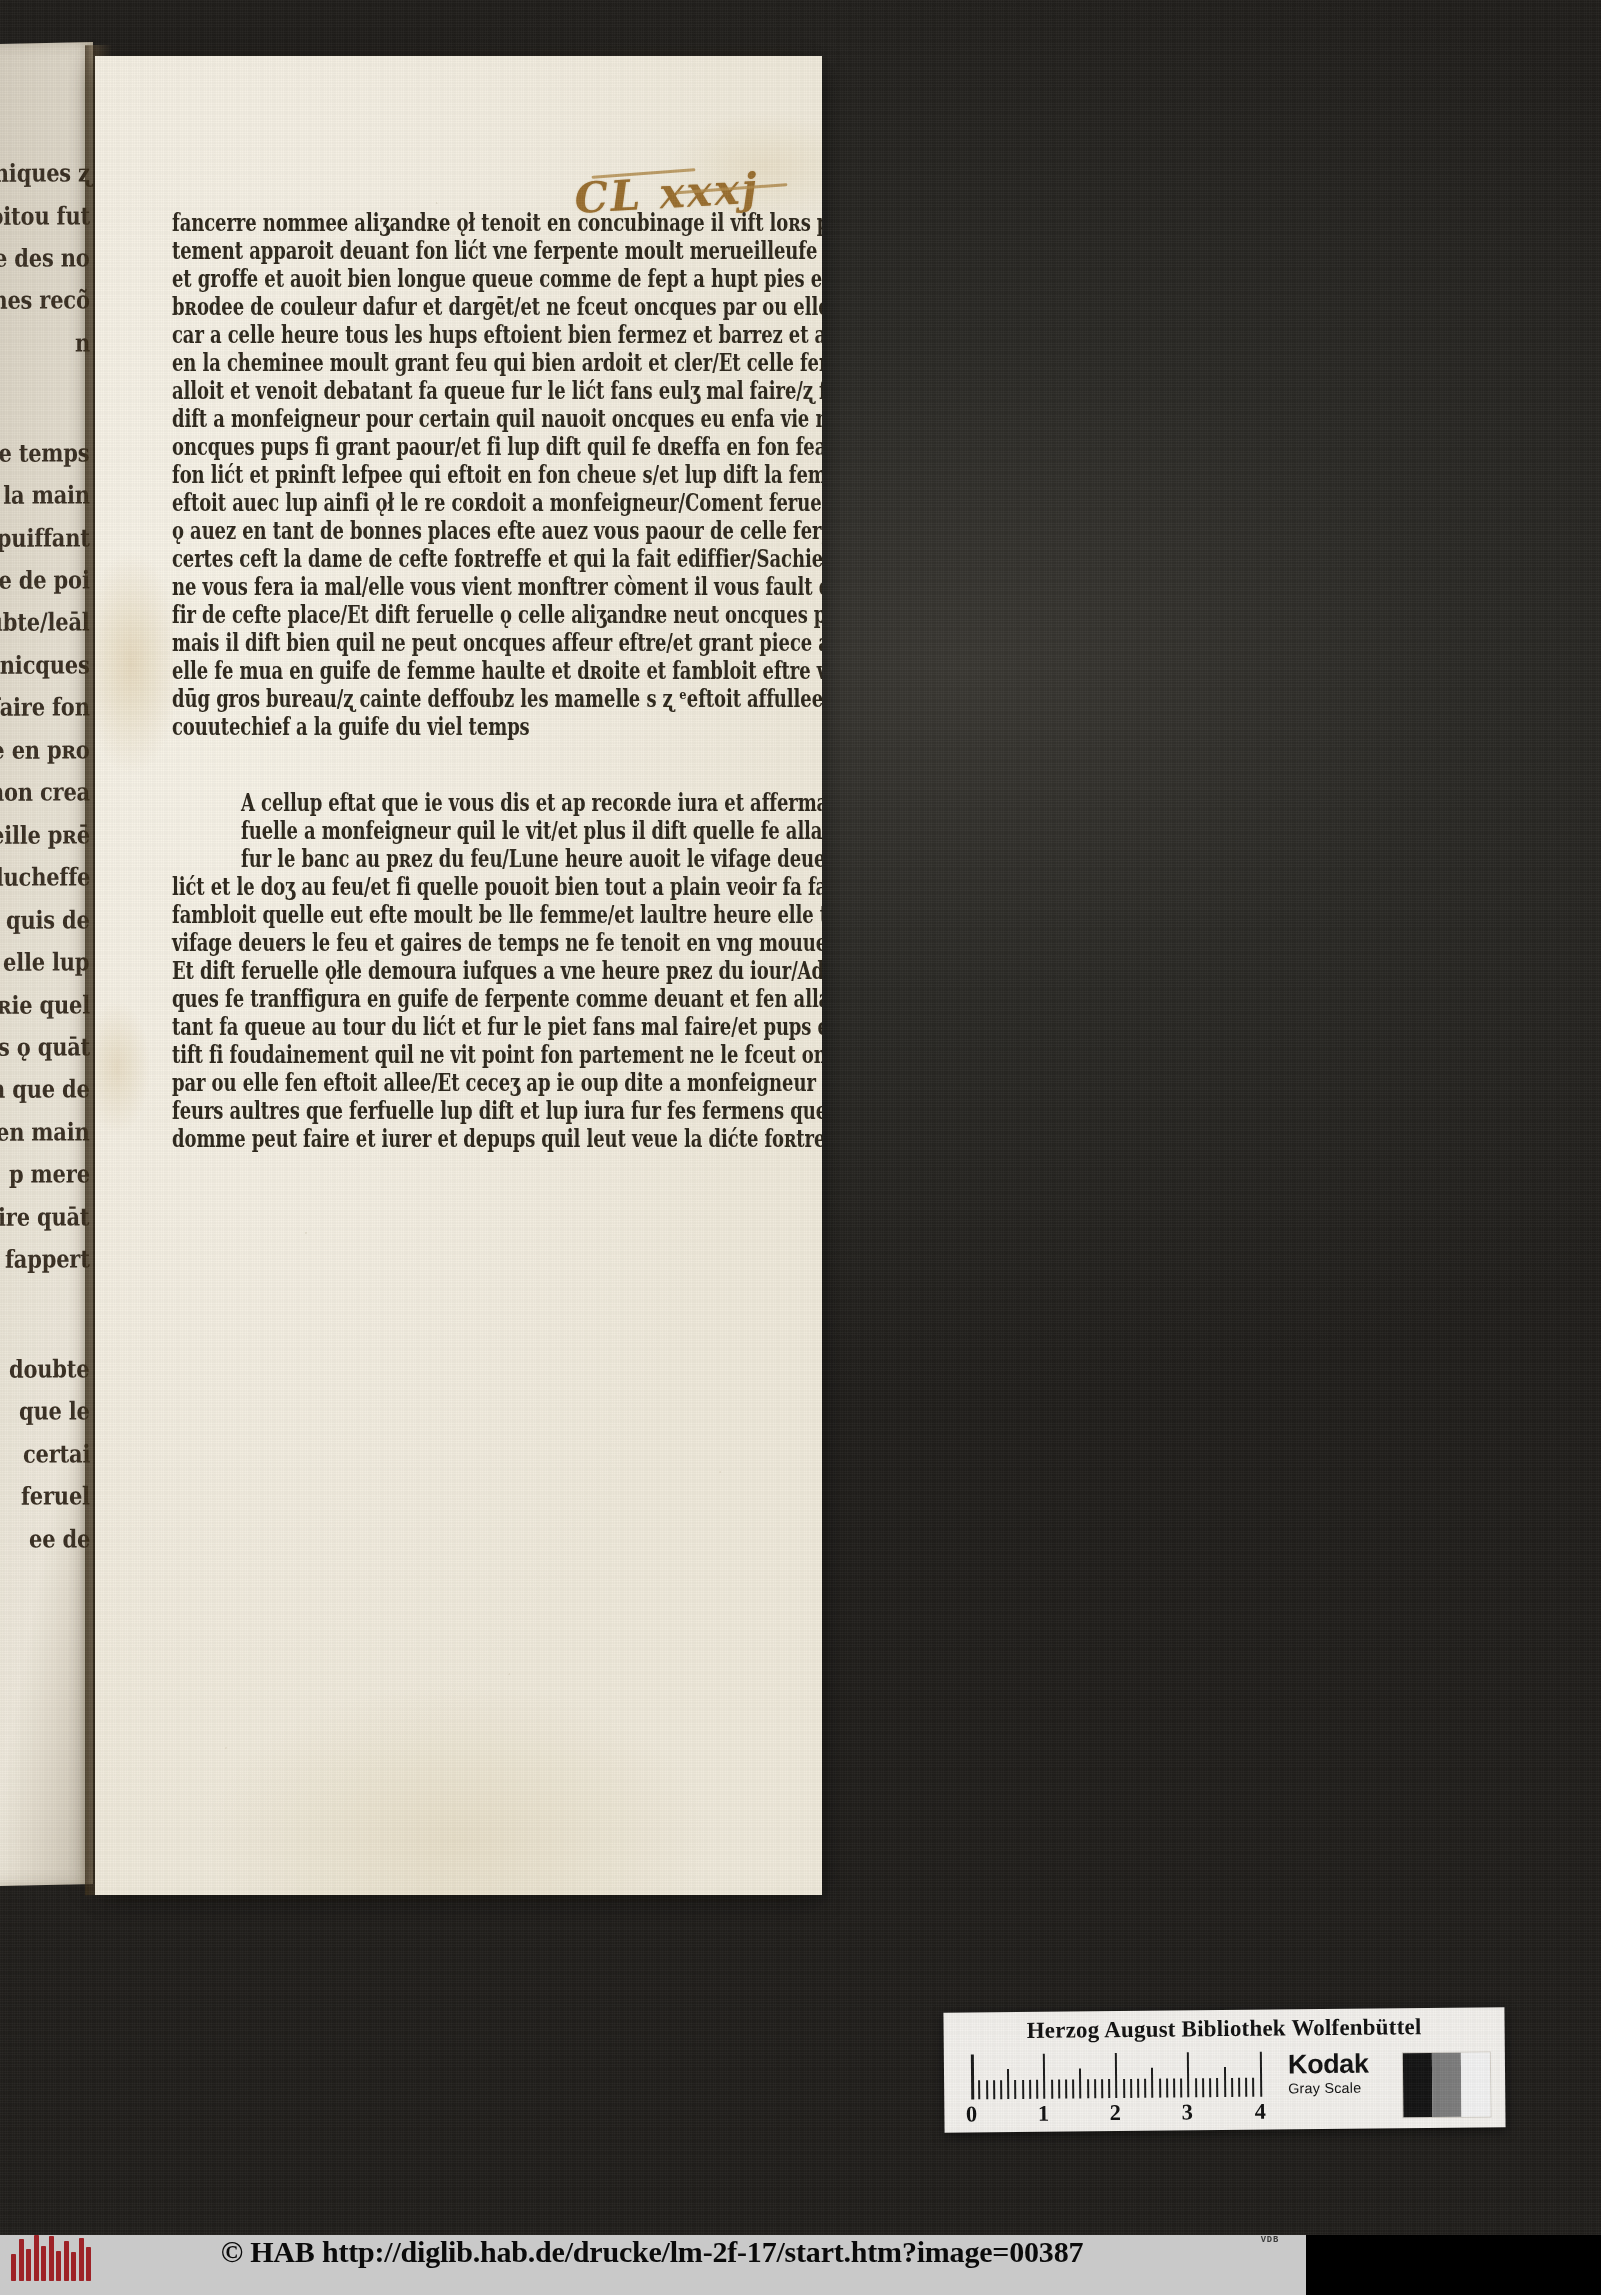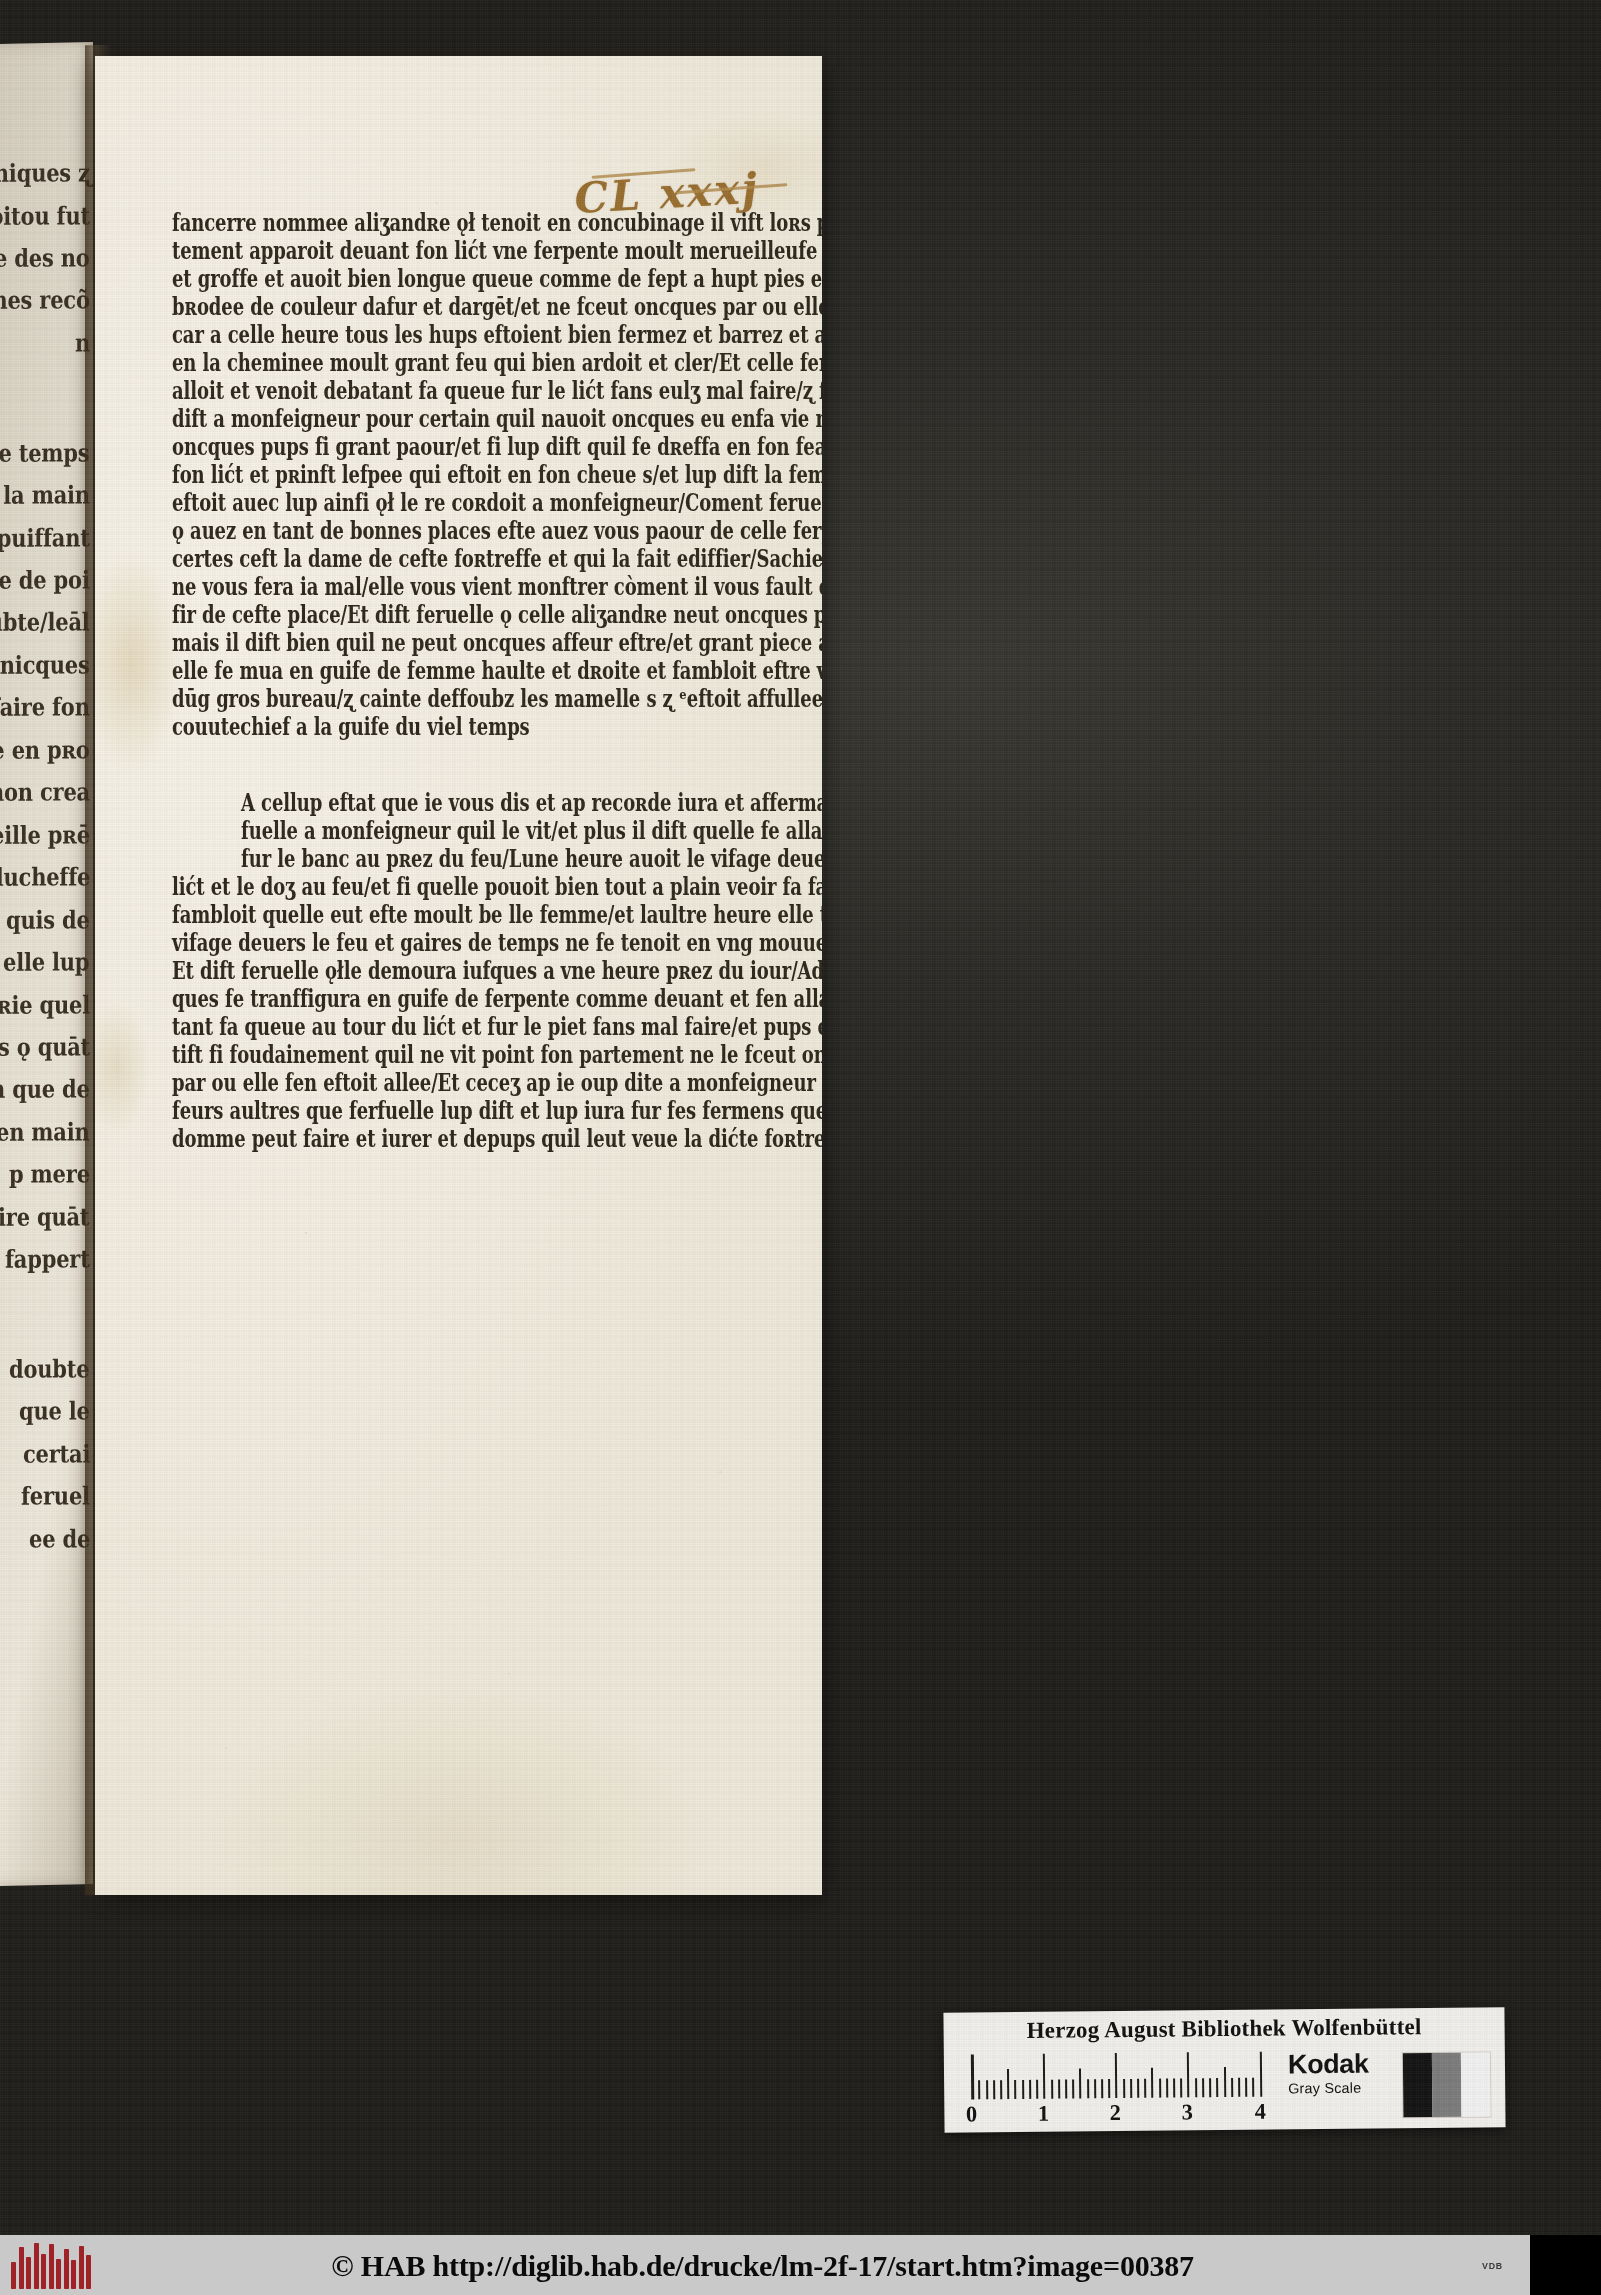--- a/index.html
+++ b/index.html
@@ -153,38 +153,38 @@
   }
   #kodakSub{
     font-family:"Liberation Sans", sans-serif;
     font-size:14.4px;color:#111;margin-top:2.4px;letter-spacing:0.2px;
   }
   #patches{position:absolute;left:114px;top:1.6px;display:flex;height:64px;border:0.8px solid #cfcbc4;}
   #patches div{width:29px;height:100%;}
 
   
   #caption{
-    position:absolute;left:0;top:2235px;width:1530px;height:61px;
+    position:absolute;left:0;top:2235px;width:1306px;height:61px;
     background:#c9c9c9;
-    display:flex;align-items:center;
+    display:flex;
   }
   #habLogo{
     width:80px;height:46px;margin-left:11.2px;flex:none;
     display:flex;align-items:flex-end;gap:2.4px;
   }
   #habLogo i{display:block;width:5.6px;background:#9e2227;border-radius:0.8px;}
   #capText{
     flex:1;text-align:center;
     font-family:"Liberation Serif", serif;
     font-size:30px;font-weight:700;color:#0b0b0b;
     letter-spacing:-0.2px;
     margin-left:-48px;
   }
   #vdb{
-    font-family:Liberation Sans, sans-serif;
+    font-family:Liberation Mono, monospace;
     font-size:8.8px;font-weight:700;color:#3a3a3a;
     letter-spacing:0.8px;margin-right:27px;
   }
 </style>
 </head>
 <body>
 
 <div id="photo">
 
   <div id="verso" class="leaf-verso">

